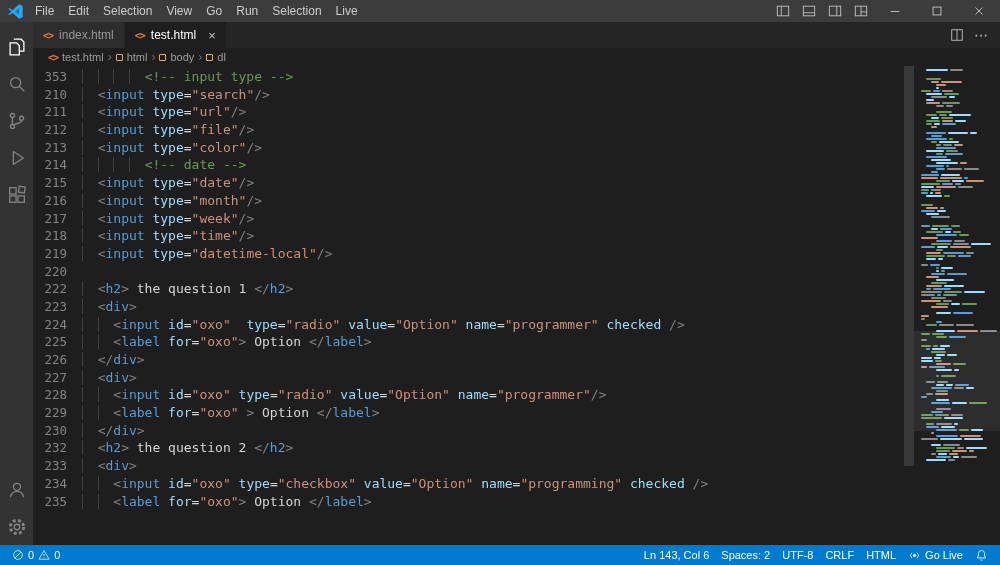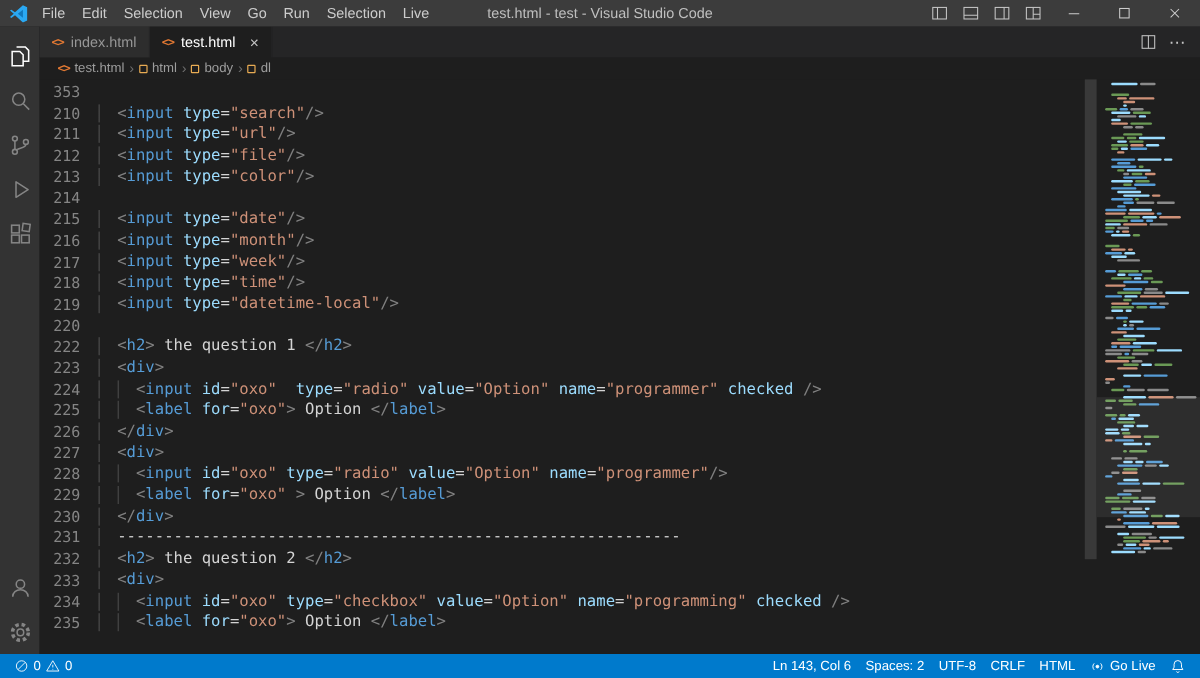--- a/index.html
+++ b/index.html
@@ -75,21 +75,20 @@
     <div class="menubar">
       <div class="menu-item">File</div>
       <div class="menu-item">Edit</div>
       <div class="menu-item">Selection</div>
       <div class="menu-item">View</div>
       <div class="menu-item">Go</div>
       <div class="menu-item">Run</div>
       <div class="menu-item">Selection</div>
       <div class="menu-item">Live</div>
     </div>
-    <div class="window-title">test.html - test - Visual Studio Code</div>
     <div class="tb-right">
       <span class="layout-btn">
         <svg width="14" height="14" viewBox="0 0 16 16" fill="none" stroke="currentColor">
             <rect x="1.5" y="2.5" width="13" height="11"></rect>
             <line x1="6" y1="2.5" x2="6" y2="13.5"></line>
           </svg>
       </span>
       <span class="layout-btn">
         <svg width="14" height="14" viewBox="0 0 16 16" fill="none" stroke="currentColor">
             <rect x="1.5" y="2.5" width="13" height="11"></rect>
@@ -210,42 +209,41 @@
         <span class="bc-sep">›</span>
         <span class="bc-sym"></span>
         <span class="bc-item">body</span>
         <span class="bc-sep">›</span>
         <span class="bc-sym"></span>
         <span class="bc-item">dl</span>
       </div>
 
       <div class="editor">
         <div class="code">
-            <div class="code-line"><span class="ln">353</span></div>
+            <div class="code-line"><span class="ln">353</span><span class="lc"><span class="ig">  </span><span class="ig">  </span><span class="ig">  </span><span class="ig">  </span><span style="color: rgb(106, 153, 85);">&lt;!-- input type --&gt;</span></span></div>
             <div class="code-line"><span class="ln">210</span><span class="lc"><span class="ig">  </span><span style="color: rgb(128, 128, 128);">&lt;</span><span style="color: rgb(86, 156, 214);">input</span><span style="color: rgb(156, 220, 254);"> type</span><span style="color: rgb(212, 212, 212);">=</span><span style="color: rgb(206, 145, 120);">"search"</span><span style="color: rgb(128, 128, 128);">/&gt;</span></span></div>
             <div class="code-line"><span class="ln">211</span><span class="lc"><span class="ig">  </span><span style="color: rgb(128, 128, 128);">&lt;</span><span style="color: rgb(86, 156, 214);">input</span><span style="color: rgb(156, 220, 254);"> type</span><span style="color: rgb(212, 212, 212);">=</span><span style="color: rgb(206, 145, 120);">"url"</span><span style="color: rgb(128, 128, 128);">/&gt;</span></span></div>
             <div class="code-line"><span class="ln">212</span><span class="lc"><span class="ig">  </span><span style="color: rgb(128, 128, 128);">&lt;</span><span style="color: rgb(86, 156, 214);">input</span><span style="color: rgb(156, 220, 254);"> type</span><span style="color: rgb(212, 212, 212);">=</span><span style="color: rgb(206, 145, 120);">"file"</span><span style="color: rgb(128, 128, 128);">/&gt;</span></span></div>
             <div class="code-line"><span class="ln">213</span><span class="lc"><span class="ig">  </span><span style="color: rgb(128, 128, 128);">&lt;</span><span style="color: rgb(86, 156, 214);">input</span><span style="color: rgb(156, 220, 254);"> type</span><span style="color: rgb(212, 212, 212);">=</span><span style="color: rgb(206, 145, 120);">"color"</span><span style="color: rgb(128, 128, 128);">/&gt;</span></span></div>
-            <div class="code-line"><span class="ln">214</span></div>
+            <div class="code-line"><span class="ln">214</span><span class="lc"><span class="ig">  </span><span class="ig">  </span><span class="ig">  </span><span class="ig">  </span><span style="color: rgb(106, 153, 85);">&lt;!-- date --&gt;</span></span></div>
             <div class="code-line"><span class="ln">215</span><span class="lc"><span class="ig">  </span><span style="color: rgb(128, 128, 128);">&lt;</span><span style="color: rgb(86, 156, 214);">input</span><span style="color: rgb(156, 220, 254);"> type</span><span style="color: rgb(212, 212, 212);">=</span><span style="color: rgb(206, 145, 120);">"date"</span><span style="color: rgb(128, 128, 128);">/&gt;</span></span></div>
             <div class="code-line"><span class="ln">216</span><span class="lc"><span class="ig">  </span><span style="color: rgb(128, 128, 128);">&lt;</span><span style="color: rgb(86, 156, 214);">input</span><span style="color: rgb(156, 220, 254);"> type</span><span style="color: rgb(212, 212, 212);">=</span><span style="color: rgb(206, 145, 120);">"month"</span><span style="color: rgb(128, 128, 128);">/&gt;</span></span></div>
             <div class="code-line"><span class="ln">217</span><span class="lc"><span class="ig">  </span><span style="color: rgb(128, 128, 128);">&lt;</span><span style="color: rgb(86, 156, 214);">input</span><span style="color: rgb(156, 220, 254);"> type</span><span style="color: rgb(212, 212, 212);">=</span><span style="color: rgb(206, 145, 120);">"week"</span><span style="color: rgb(128, 128, 128);">/&gt;</span></span></div>
             <div class="code-line"><span class="ln">218</span><span class="lc"><span class="ig">  </span><span style="color: rgb(128, 128, 128);">&lt;</span><span style="color: rgb(86, 156, 214);">input</span><span style="color: rgb(156, 220, 254);"> type</span><span style="color: rgb(212, 212, 212);">=</span><span style="color: rgb(206, 145, 120);">"time"</span><span style="color: rgb(128, 128, 128);">/&gt;</span></span></div>
             <div class="code-line"><span class="ln">219</span><span class="lc"><span class="ig">  </span><span style="color: rgb(128, 128, 128);">&lt;</span><span style="color: rgb(86, 156, 214);">input</span><span style="color: rgb(156, 220, 254);"> type</span><span style="color: rgb(212, 212, 212);">=</span><span style="color: rgb(206, 145, 120);">"datetime-local"</span><span style="color: rgb(128, 128, 128);">/&gt;</span></span></div>
             <div class="code-line"><span class="ln">220</span></div>
             <div class="code-line"><span class="ln">222</span><span class="lc"><span class="ig">  </span><span style="color: rgb(128, 128, 128);">&lt;</span><span style="color: rgb(86, 156, 214);">h2</span><span style="color: rgb(128, 128, 128);">&gt;</span><span style="color: rgb(212, 212, 212);"> the question 1 </span><span style="color: rgb(128, 128, 128);">&lt;/</span><span style="color: rgb(86, 156, 214);">h2</span><span style="color: rgb(128, 128, 128);">&gt;</span></span></div>
             <div class="code-line"><span class="ln">223</span><span class="lc"><span class="ig">  </span><span style="color: rgb(128, 128, 128);">&lt;</span><span style="color: rgb(86, 156, 214);">div</span><span style="color: rgb(128, 128, 128);">&gt;</span></span></div>
             <div class="code-line"><span class="ln">224</span><span class="lc"><span class="ig">  </span><span class="ig">  </span><span style="color: rgb(128, 128, 128);">&lt;</span><span style="color: rgb(86, 156, 214);">input</span><span style="color: rgb(156, 220, 254);"> id</span><span style="color: rgb(212, 212, 212);">=</span><span style="color: rgb(206, 145, 120);">"oxo"</span><span style="color: rgb(156, 220, 254);">  type</span><span style="color: rgb(212, 212, 212);">=</span><span style="color: rgb(206, 145, 120);">"radio"</span><span style="color: rgb(156, 220, 254);"> value</span><span style="color: rgb(212, 212, 212);">=</span><span style="color: rgb(206, 145, 120);">"Option"</span><span style="color: rgb(156, 220, 254);"> name</span><span style="color: rgb(212, 212, 212);">=</span><span style="color: rgb(206, 145, 120);">"programmer"</span><span style="color: rgb(156, 220, 254);"> checked</span><span style="color: rgb(212, 212, 212);"> </span><span style="color: rgb(128, 128, 128);">/&gt;</span></span></div>
             <div class="code-line"><span class="ln">225</span><span class="lc"><span class="ig">  </span><span class="ig">  </span><span style="color: rgb(128, 128, 128);">&lt;</span><span style="color: rgb(86, 156, 214);">label</span><span style="color: rgb(156, 220, 254);"> for</span><span style="color: rgb(212, 212, 212);">=</span><span style="color: rgb(206, 145, 120);">"oxo"</span><span style="color: rgb(128, 128, 128);">&gt;</span><span style="color: rgb(212, 212, 212);"> Option </span><span style="color: rgb(128, 128, 128);">&lt;/</span><span style="color: rgb(86, 156, 214);">label</span><span style="color: rgb(128, 128, 128);">&gt;</span></span></div>
             <div class="code-line"><span class="ln">226</span><span class="lc"><span class="ig">  </span><span style="color: rgb(128, 128, 128);">&lt;/</span><span style="color: rgb(86, 156, 214);">div</span><span style="color: rgb(128, 128, 128);">&gt;</span></span></div>
             <div class="code-line"><span class="ln">227</span><span class="lc"><span class="ig">  </span><span style="color: rgb(128, 128, 128);">&lt;</span><span style="color: rgb(86, 156, 214);">div</span><span style="color: rgb(128, 128, 128);">&gt;</span></span></div>
             <div class="code-line"><span class="ln">228</span><span class="lc"><span class="ig">  </span><span class="ig">  </span><span style="color: rgb(128, 128, 128);">&lt;</span><span style="color: rgb(86, 156, 214);">input</span><span style="color: rgb(156, 220, 254);"> id</span><span style="color: rgb(212, 212, 212);">=</span><span style="color: rgb(206, 145, 120);">"oxo"</span><span style="color: rgb(156, 220, 254);"> type</span><span style="color: rgb(212, 212, 212);">=</span><span style="color: rgb(206, 145, 120);">"radio"</span><span style="color: rgb(156, 220, 254);"> value</span><span style="color: rgb(212, 212, 212);">=</span><span style="color: rgb(206, 145, 120);">"Option"</span><span style="color: rgb(156, 220, 254);"> name</span><span style="color: rgb(212, 212, 212);">=</span><span style="color: rgb(206, 145, 120);">"programmer"</span><span style="color: rgb(128, 128, 128);">/&gt;</span></span></div>
             <div class="code-line"><span class="ln">229</span><span class="lc"><span class="ig">  </span><span class="ig">  </span><span style="color: rgb(128, 128, 128);">&lt;</span><span style="color: rgb(86, 156, 214);">label</span><span style="color: rgb(156, 220, 254);"> for</span><span style="color: rgb(212, 212, 212);">=</span><span style="color: rgb(206, 145, 120);">"oxo"</span><span style="color: rgb(212, 212, 212);"> </span><span style="color: rgb(128, 128, 128);">&gt;</span><span style="color: rgb(212, 212, 212);"> Option </span><span style="color: rgb(128, 128, 128);">&lt;/</span><span style="color: rgb(86, 156, 214);">label</span><span style="color: rgb(128, 128, 128);">&gt;</span></span></div>
             <div class="code-line"><span class="ln">230</span><span class="lc"><span class="ig">  </span><span style="color: rgb(128, 128, 128);">&lt;/</span><span style="color: rgb(86, 156, 214);">div</span><span style="color: rgb(128, 128, 128);">&gt;</span></span></div>
-            <div class="code-line"><span class="ln">231</span><span class="lc"><span class="ig">  </span><span style="color: rgb(212, 212, 212);">------------------------------------------------------------</span></span></div>
             <div class="code-line"><span class="ln">232</span><span class="lc"><span class="ig">  </span><span style="color: rgb(128, 128, 128);">&lt;</span><span style="color: rgb(86, 156, 214);">h2</span><span style="color: rgb(128, 128, 128);">&gt;</span><span style="color: rgb(212, 212, 212);"> the question 2 </span><span style="color: rgb(128, 128, 128);">&lt;/</span><span style="color: rgb(86, 156, 214);">h2</span><span style="color: rgb(128, 128, 128);">&gt;</span></span></div>
             <div class="code-line"><span class="ln">233</span><span class="lc"><span class="ig">  </span><span style="color: rgb(128, 128, 128);">&lt;</span><span style="color: rgb(86, 156, 214);">div</span><span style="color: rgb(128, 128, 128);">&gt;</span></span></div>
             <div class="code-line"><span class="ln">234</span><span class="lc"><span class="ig">  </span><span class="ig">  </span><span style="color: rgb(128, 128, 128);">&lt;</span><span style="color: rgb(86, 156, 214);">input</span><span style="color: rgb(156, 220, 254);"> id</span><span style="color: rgb(212, 212, 212);">=</span><span style="color: rgb(206, 145, 120);">"oxo"</span><span style="color: rgb(156, 220, 254);"> type</span><span style="color: rgb(212, 212, 212);">=</span><span style="color: rgb(206, 145, 120);">"checkbox"</span><span style="color: rgb(156, 220, 254);"> value</span><span style="color: rgb(212, 212, 212);">=</span><span style="color: rgb(206, 145, 120);">"Option"</span><span style="color: rgb(156, 220, 254);"> name</span><span style="color: rgb(212, 212, 212);">=</span><span style="color: rgb(206, 145, 120);">"programming"</span><span style="color: rgb(156, 220, 254);"> checked</span><span style="color: rgb(212, 212, 212);"> </span><span style="color: rgb(128, 128, 128);">/&gt;</span></span></div>
             <div class="code-line"><span class="ln">235</span><span class="lc"><span class="ig">  </span><span class="ig">  </span><span style="color: rgb(128, 128, 128);">&lt;</span><span style="color: rgb(86, 156, 214);">label</span><span style="color: rgb(156, 220, 254);"> for</span><span style="color: rgb(212, 212, 212);">=</span><span style="color: rgb(206, 145, 120);">"oxo"</span><span style="color: rgb(128, 128, 128);">&gt;</span><span style="color: rgb(212, 212, 212);"> Option </span><span style="color: rgb(128, 128, 128);">&lt;/</span><span style="color: rgb(86, 156, 214);">label</span><span style="color: rgb(128, 128, 128);">&gt;</span></span></div>
           </div>
         <div class="scrollbar"></div>
         <div class="minimap">
           <div>
               <div class="mm-row" style="padding-left: 6px;">
                 <span class="mm-seg" style="width: 21.7259px; background: rgb(156, 220, 254);"></span>

